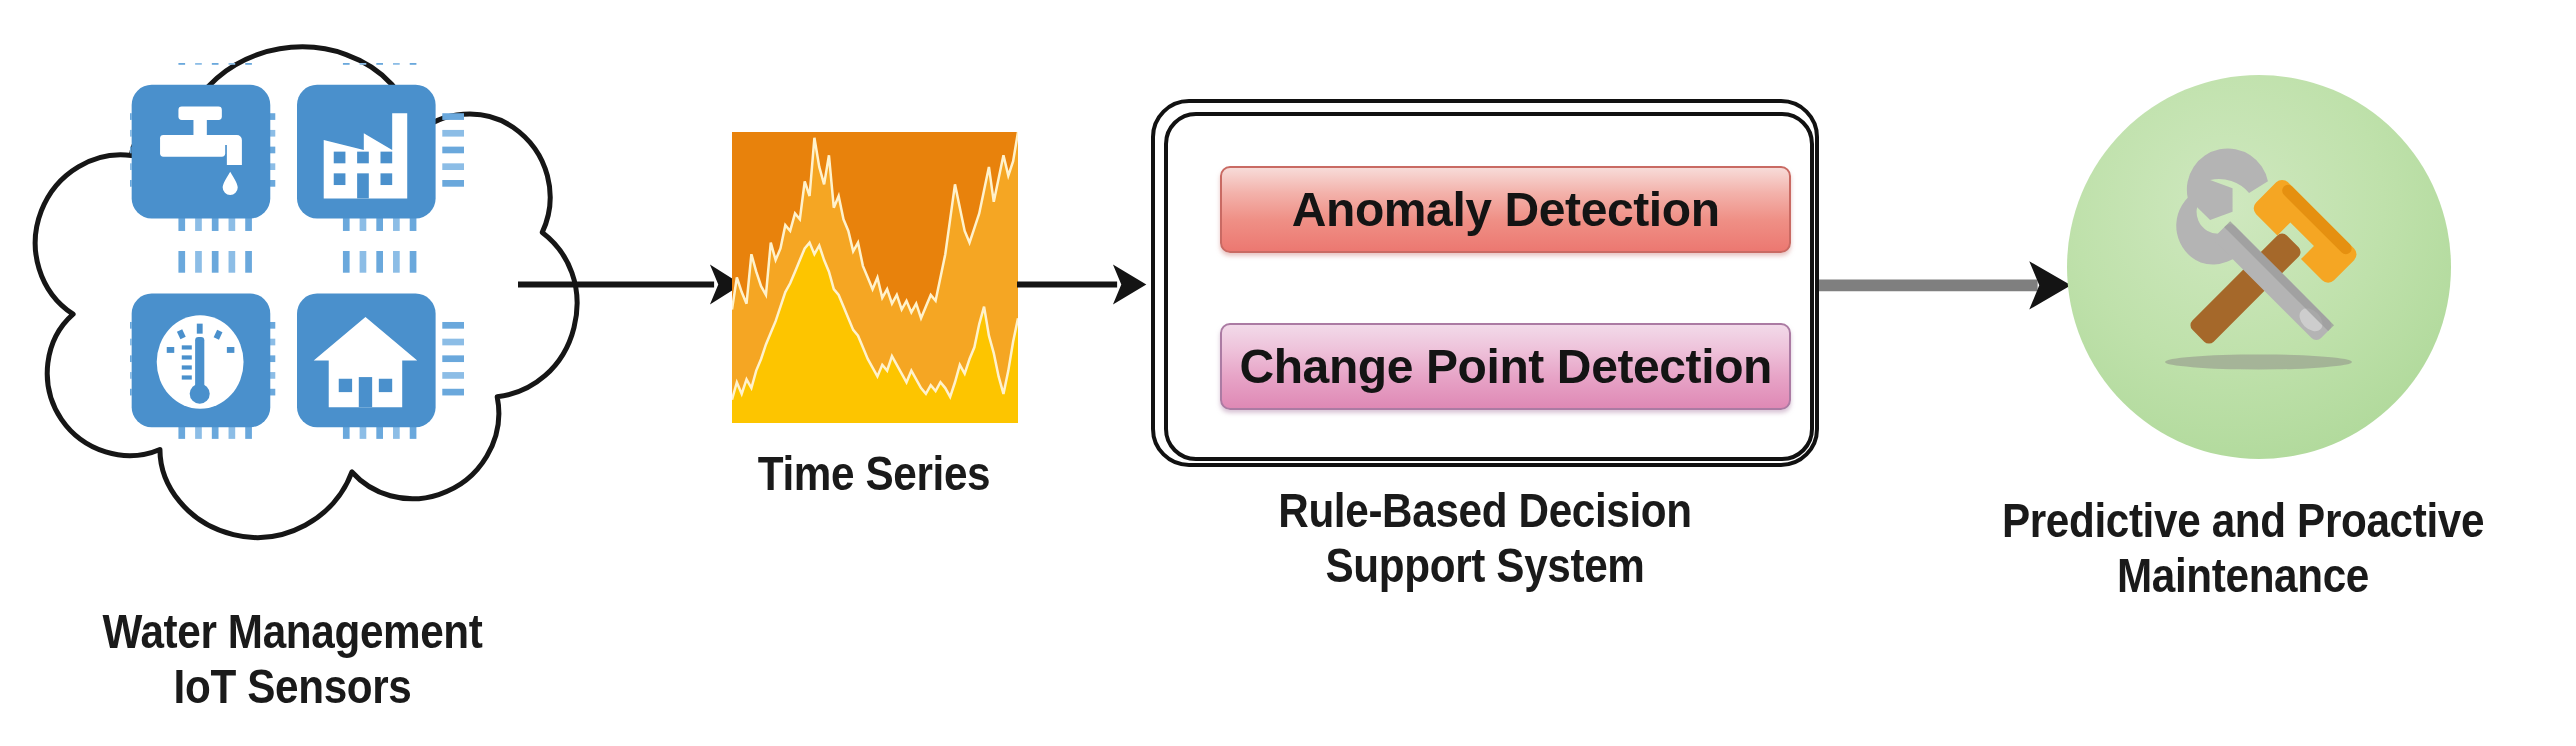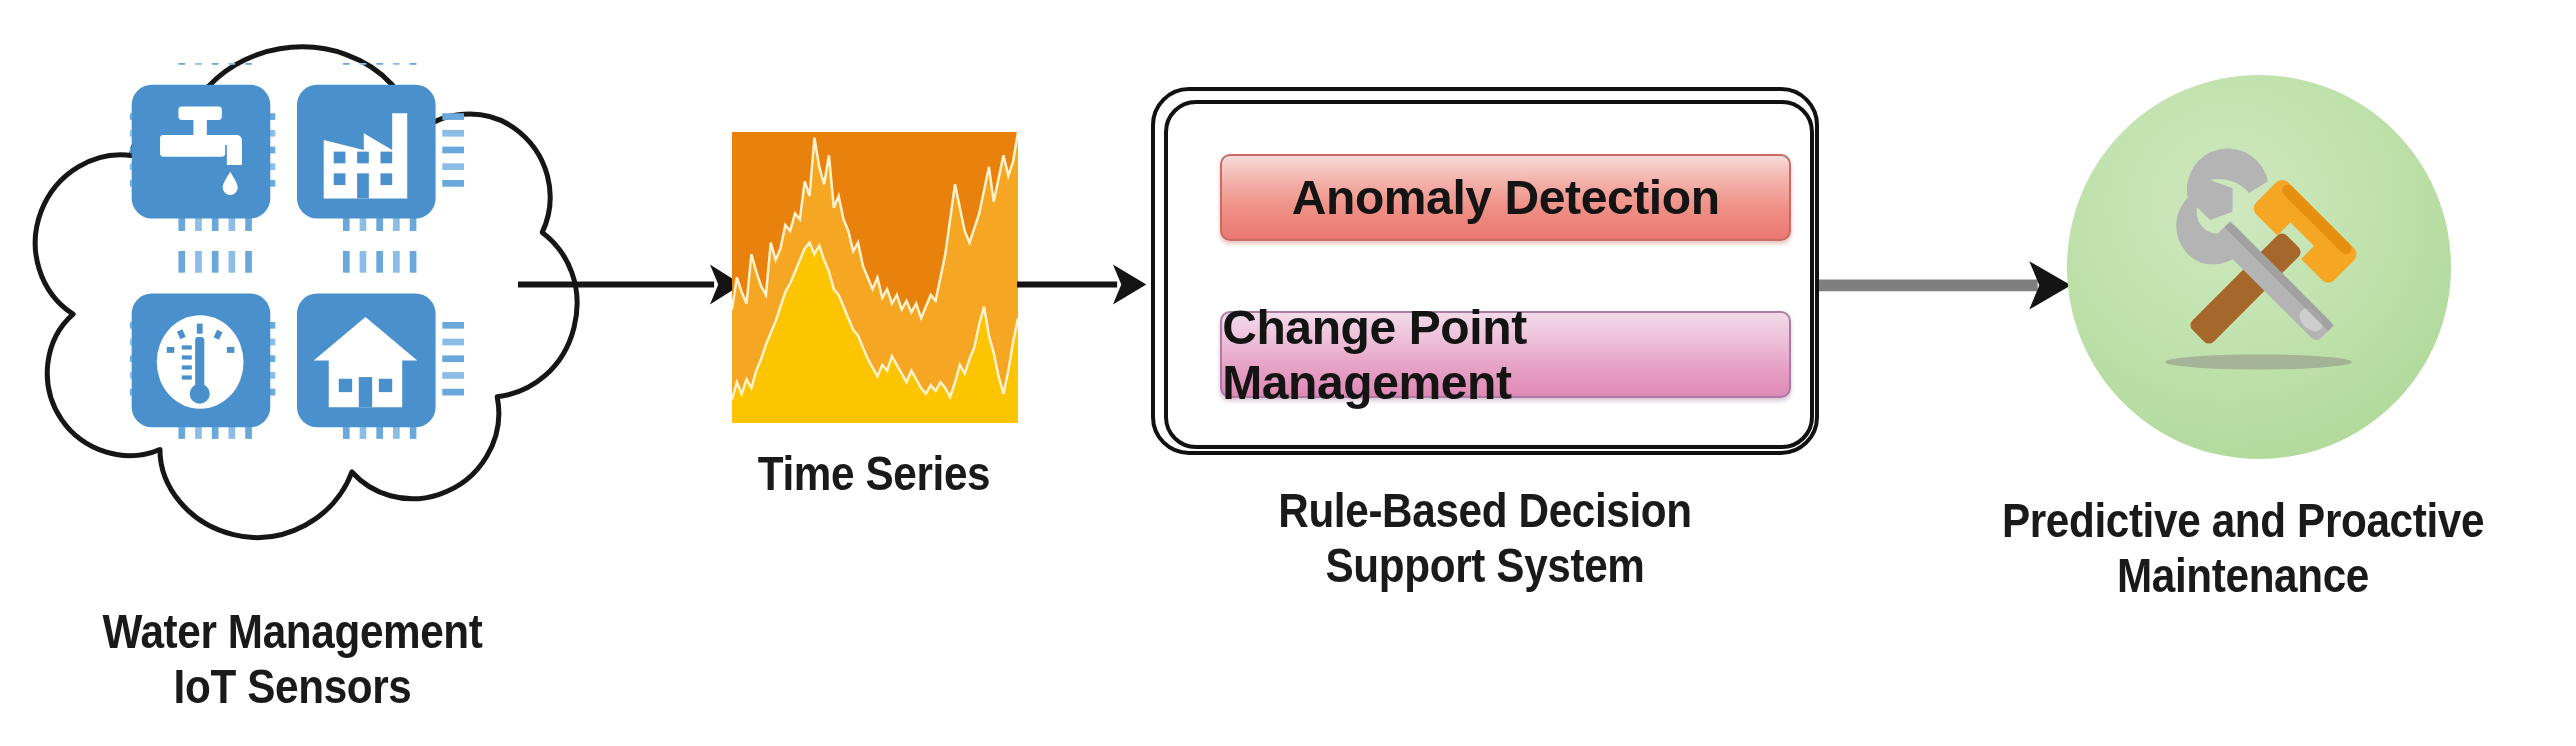--- a/index.html
+++ b/index.html
@@ -63,21 +63,21 @@
     left: 0; top: 0;
     width: 286px; height: 291px;
     background: #e8820c;
     overflow: hidden;
   }
 
   
   #dss-group {
     position: absolute;
     left: 1151px;
-    top: 87px;
+    top: 99px;
     width: 668px;
     height: 368px;
   }
   #dss-outer {
     position: absolute;
     left: 0; top: 0;
     width: 668px; height: 368px;
     box-sizing: border-box;
     border: 4.2px solid #111111;
     border-radius: 38px;
@@ -284,21 +284,21 @@
 
   <svg class="arrow" style="left:1017px; top:251px;" width="146" height="67" viewBox="0 0 175 80">
     <line x1="0" y1="40" x2="120" y2="40" stroke="#141414" stroke-width="7"></line>
     <path d="M115,16 L155,40 L115,64 L125,40 Z" fill="#141414"></path>
   </svg>
 
   <div id="dss-group">
     <div id="dss-outer">
       <div id="dss-inner">
         <div class="dss-btn" id="btn-anomaly">Anomaly Detection</div>
-        <div class="dss-btn" id="btn-changepoint">Change Point Management</div>
+        <div class="dss-btn" id="btn-changepoint">Change Point Detection</div>
       </div>
     </div>
   </div>
 
   <div id="cap-dss" class="caption">Rule-Based Decision
 Support System</div>
 
   <svg class="arrow" style="left:1819px; top:251px;" width="267" height="67" viewBox="0 0 320 80">
     <line x1="0" y1="41" x2="262" y2="41" stroke="#7f7f7f" stroke-width="14"></line>
     <path d="M252,12 L302,41 L252,70 L264,41 Z" fill="#141414"></path>

